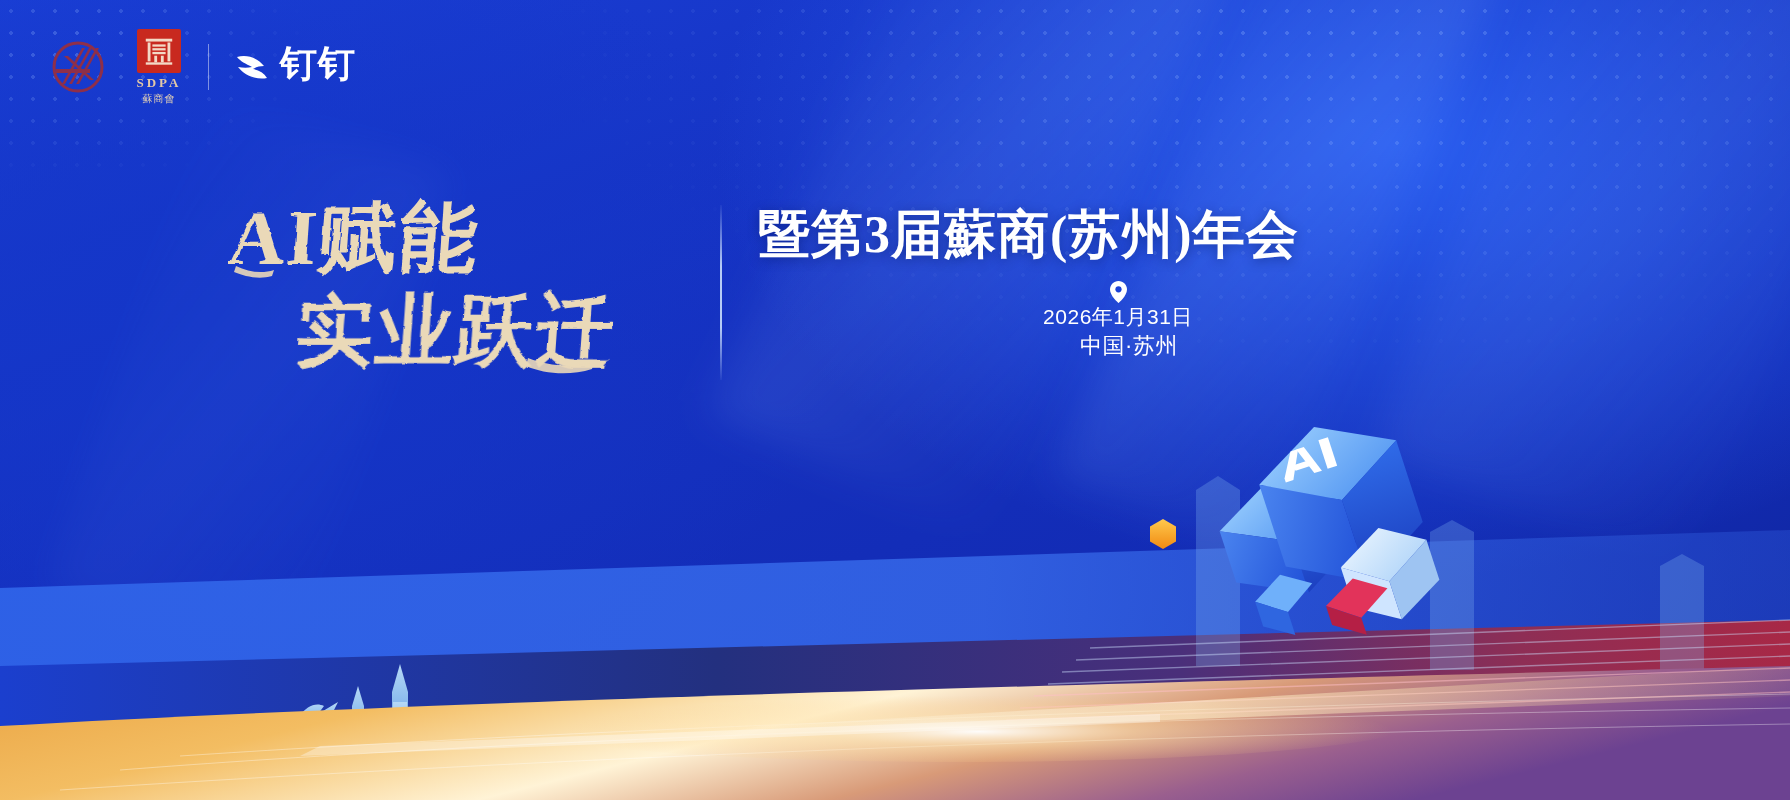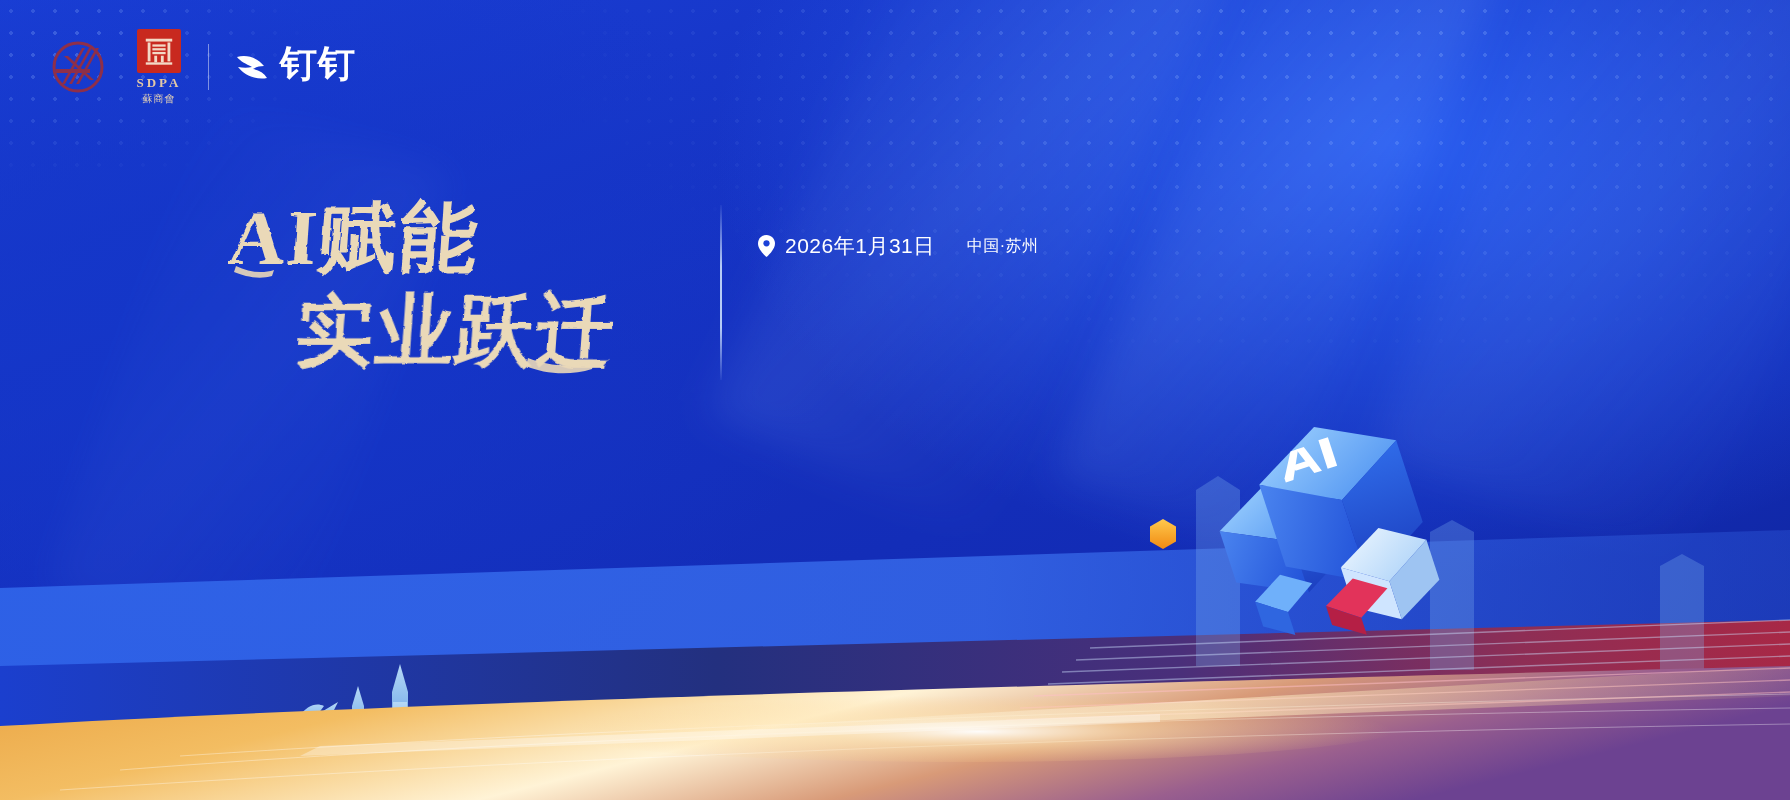--- a/index.html
+++ b/index.html
@@ -99,29 +99,29 @@
     color:#ffffff;
     font-size:52px;
     line-height:1.18;
     letter-spacing:2px;
     white-space:nowrap;
     text-shadow:0 2px 12px rgba(0,20,90,.45);
   }
   .hl-line.l2 { letter-spacing:1px; }
 
   .meta {
-    display:flex; align-items:center; gap:10px;
-    margin-top:28px; color:#ffffff;
+    display:flex; align-items:center; 
+    margin-top:16px; color:#ffffff;flex-direction:column;
   }
   .pin { width:17px; height:22px; flex:0 0 auto; }
   .meta-date {
     font-size:21px; letter-spacing:.5px; font-family:"Liberation Sans", sans-serif;
   }
   .meta-place {
-    font-size:16px; letter-spacing:.5px; margin-left:22px; font-family:"Liberation Sans", sans-serif;
+    font-size:22px; letter-spacing:.5px; margin-left:22px; font-family:"Liberation Sans", sans-serif;
   }
 
   
   .scene { position:absolute; left:0; bottom:0; width:100%; height:330px; }
   .scene svg { display:block; width:100%; height:100%; }
 
   
   .ai-cube { position:absolute; left:1210px; top:400px; width:250px; height:280px; }
   .ai-cube svg { display:block; }
   .hexagon { position:absolute; left:1148px; top:518px; width:30px; height:32px; }
@@ -200,20 +200,21 @@
       <g fill="#ead9b8" opacity=".9">
         <path d="M8 80 C20 86 34 88 46 84 L44 90 C30 94 16 90 6 86 Z"></path>
         <path d="M300 172 C320 180 344 182 366 176 L364 183 C342 190 316 188 298 180 Z"></path>
       </g>
     </svg>
   </div>
 
   <div class="vsep"></div>
 
   <div class="headline">
+    <div class="hl-line l2">暨第3届蘇商(苏州)年会</div>
 
     <div class="meta">
       <span class="pin">
         <svg viewBox="0 0 17 22" width="17" height="22">
           <path d="M8.5 0 C3.8 0 0 3.8 0 8.5 C0 15 8.5 22 8.5 22 C8.5 22 17 15 17 8.5 C17 3.8 13.2 0 8.5 0 Z" fill="#ffffff"></path>
           <circle cx="8.5" cy="8.3" r="3.1" fill="#1b41d8"></circle>
         </svg>
       </span>
       <span class="meta-date">2026年1月31日</span>
       <span class="meta-place">中国·苏州</span>

